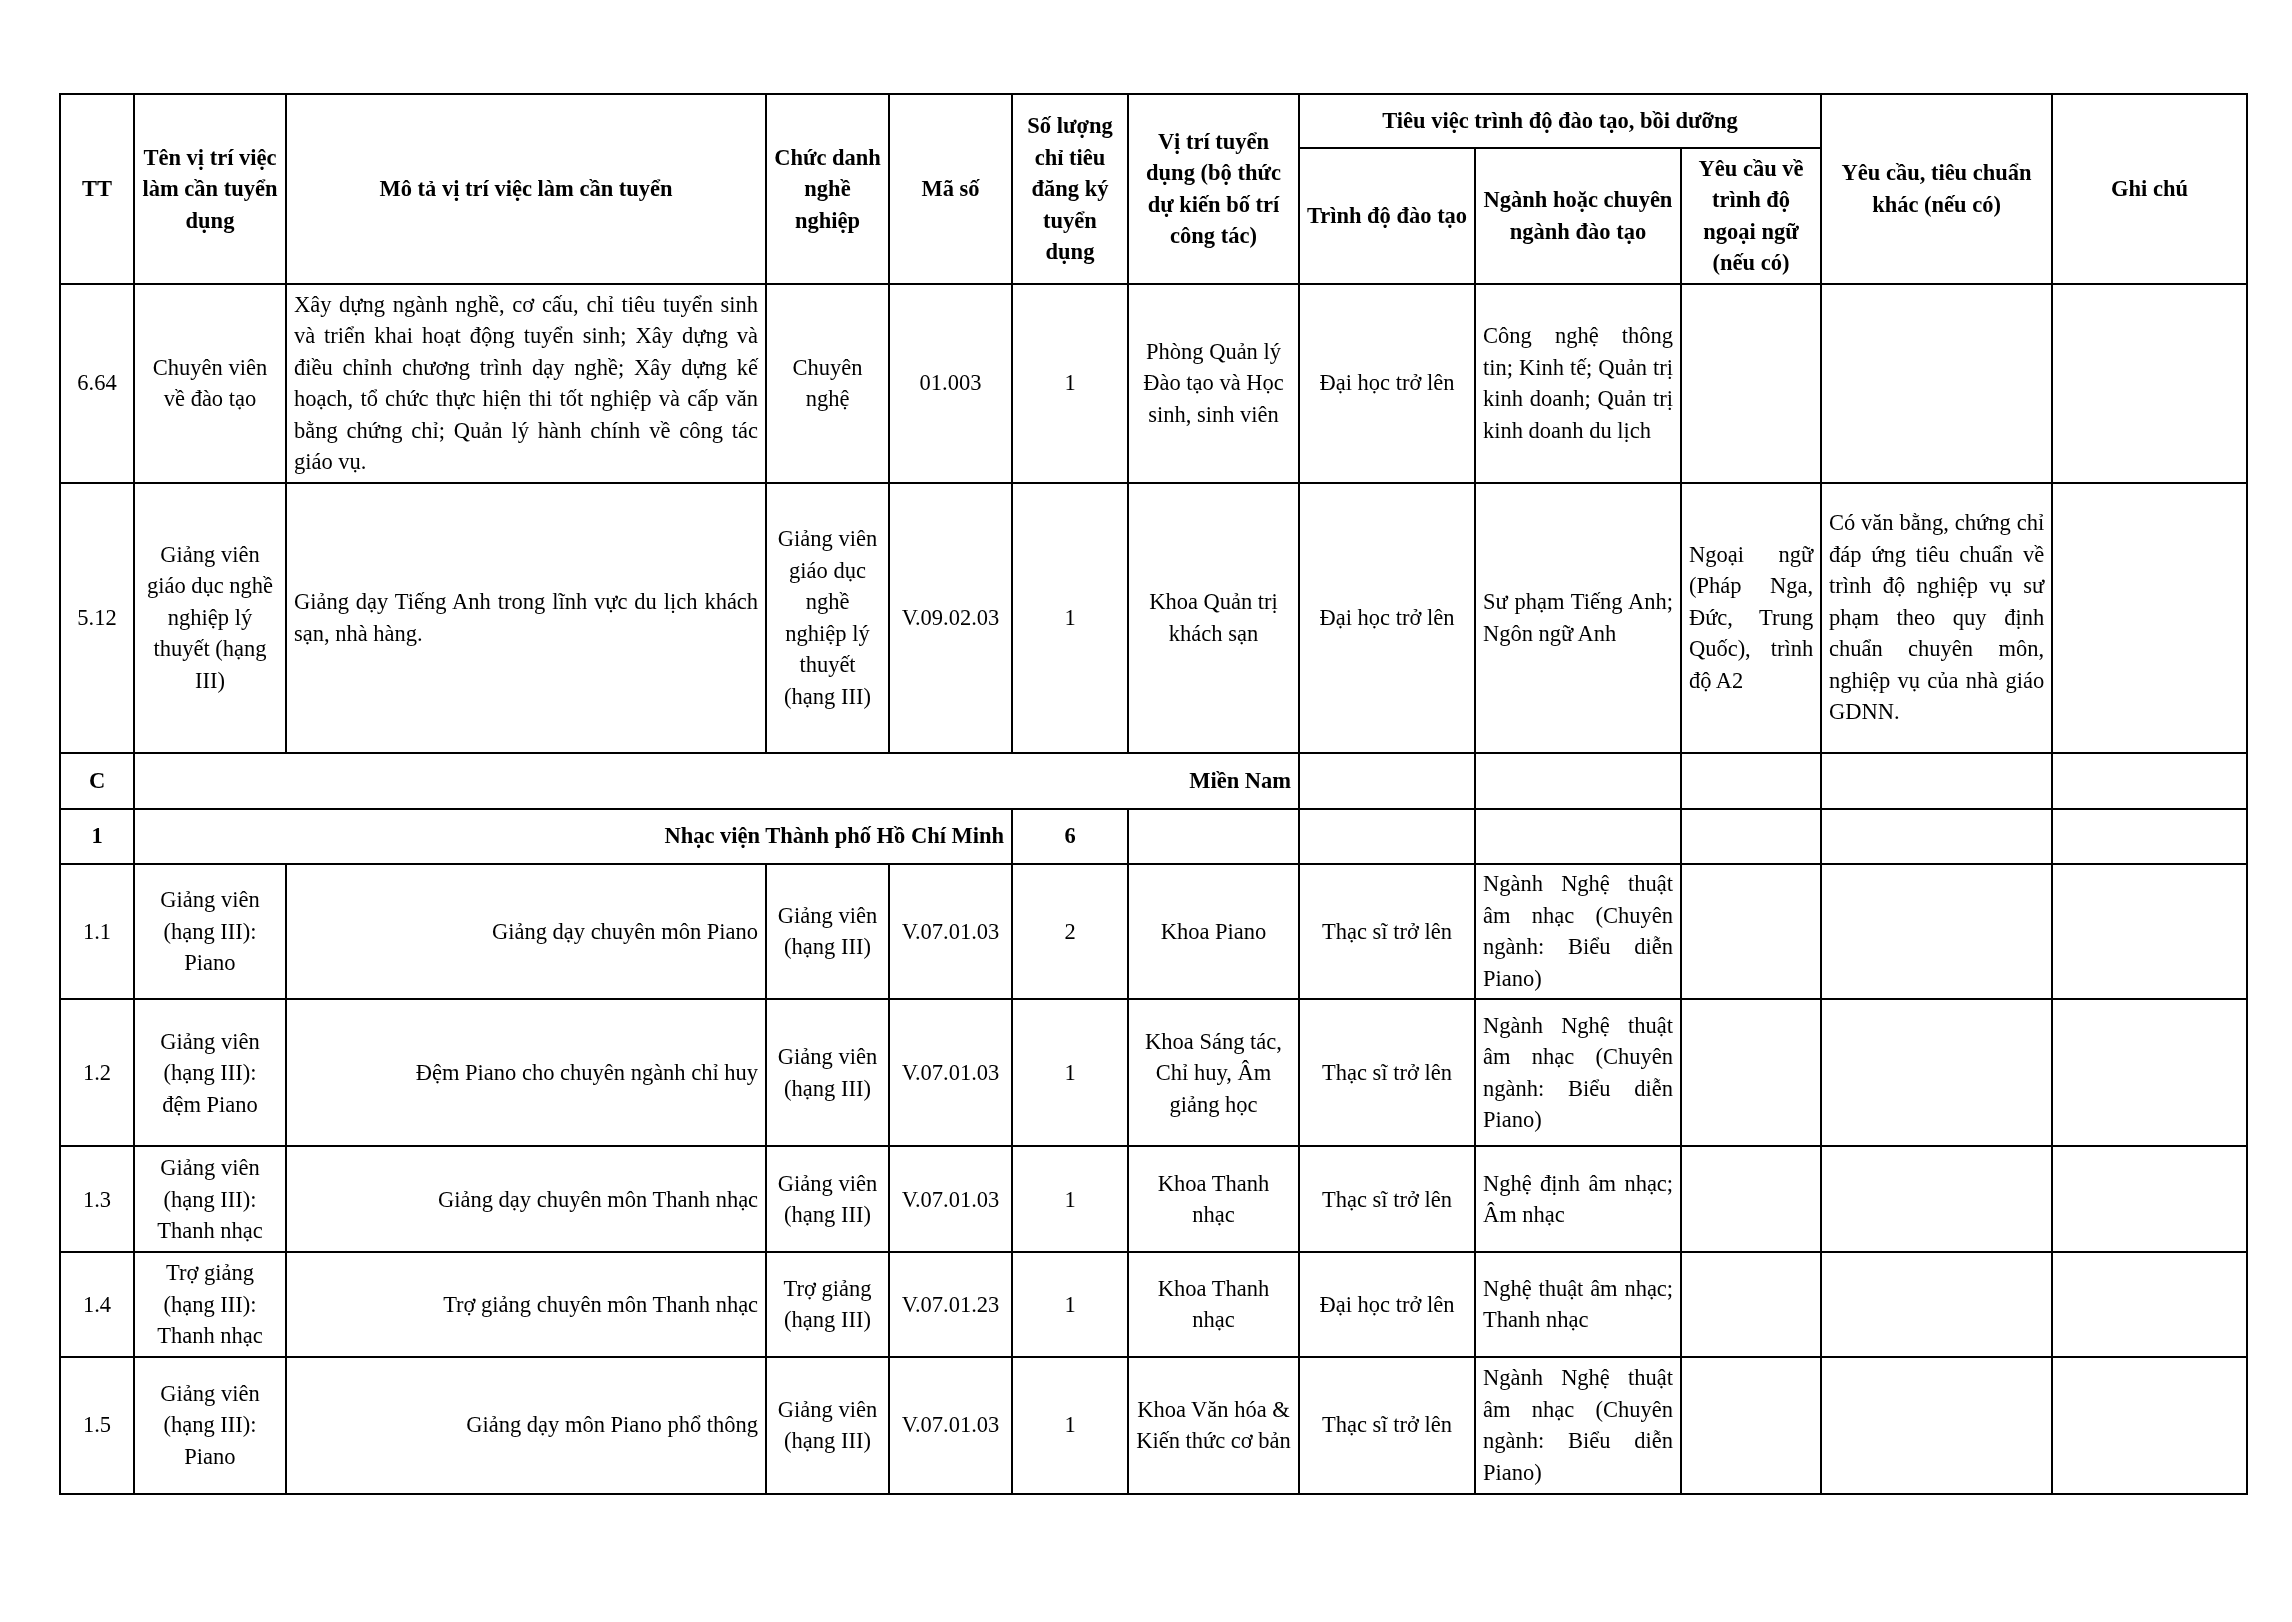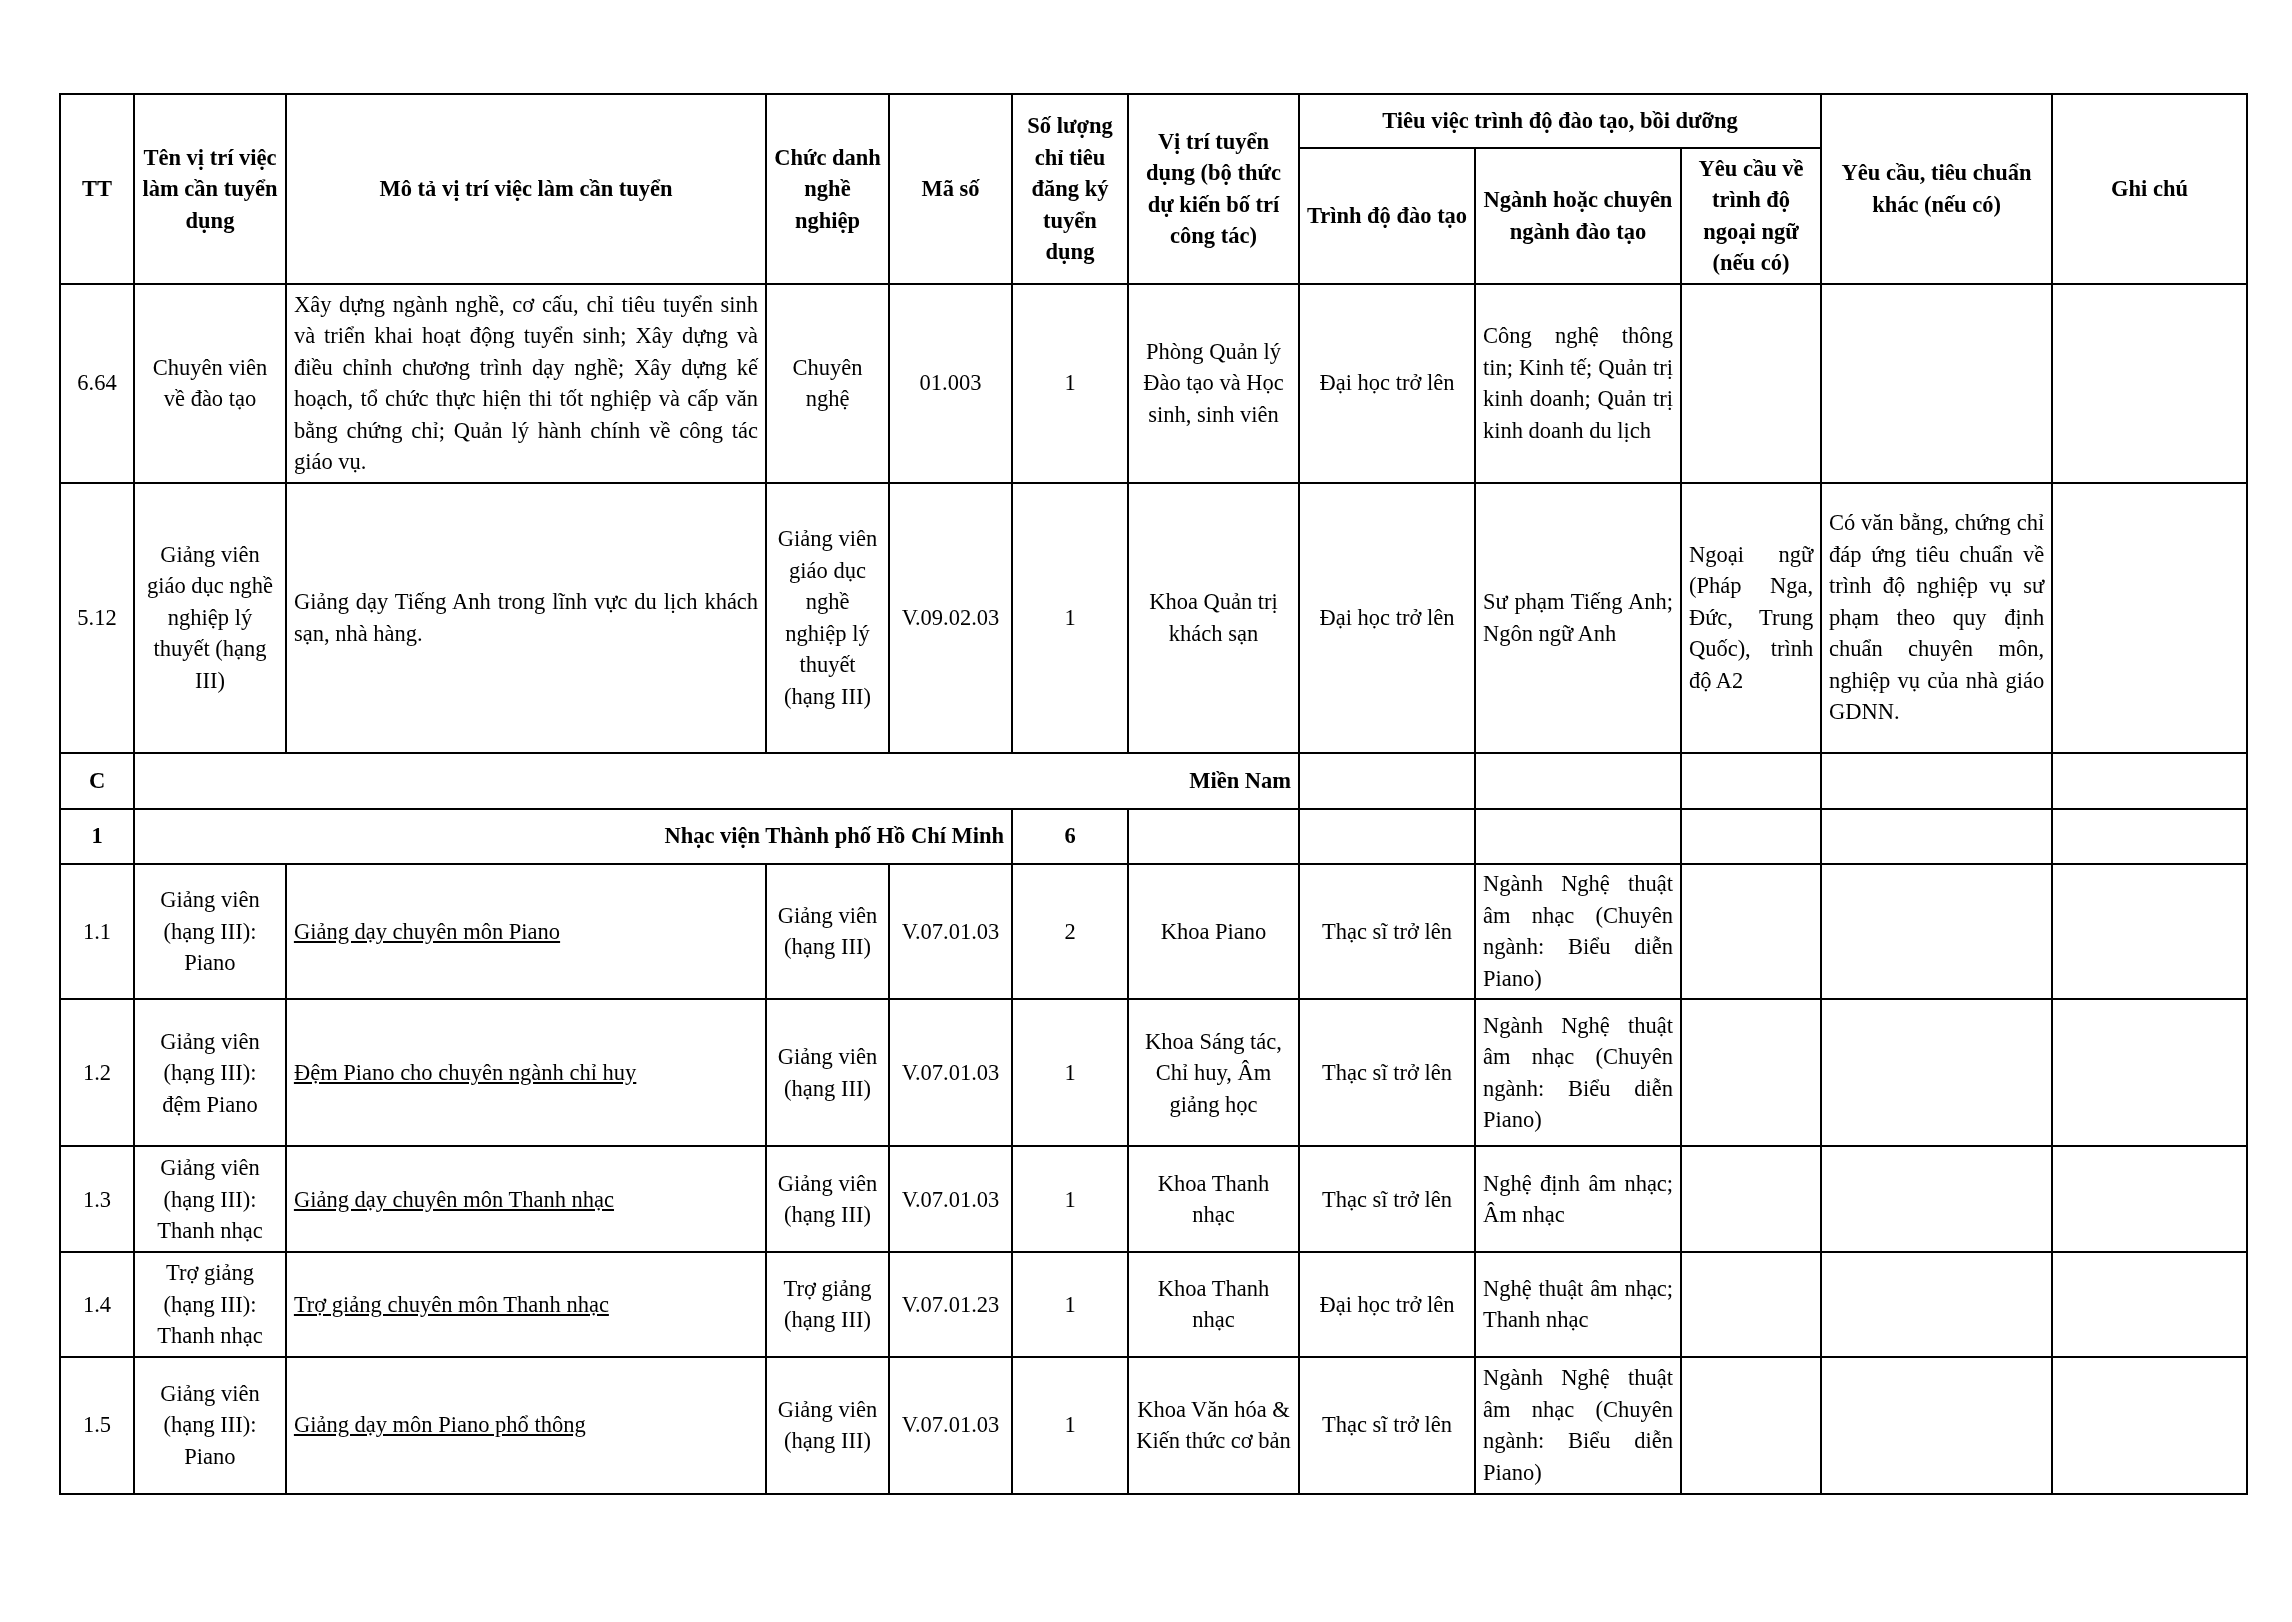--- a/index.html
+++ b/index.html
@@ -29,21 +29,21 @@
     padding: 3.9px 6.9px;
     overflow: hidden;
   }
   .recruit th {
     font-weight: bold;
     text-align: center;
     padding: 3.9px 4.9px;
   }
   .tc { text-align: center; }
   .tj { text-align: justify; text-justify: inter-word; }
-  .tl { text-align: left; text-decoration: underline; }
+  .tl { text-align: right; }
   .b  { font-weight: bold; }
   .seclabel { font-weight: bold; text-align: right; padding-left: 9.8px; }
 </style>
 </head>
 <body>
 
 <table class="recruit">
   <colgroup>
     <col style="width:74px">
       <col style="width:152px">

